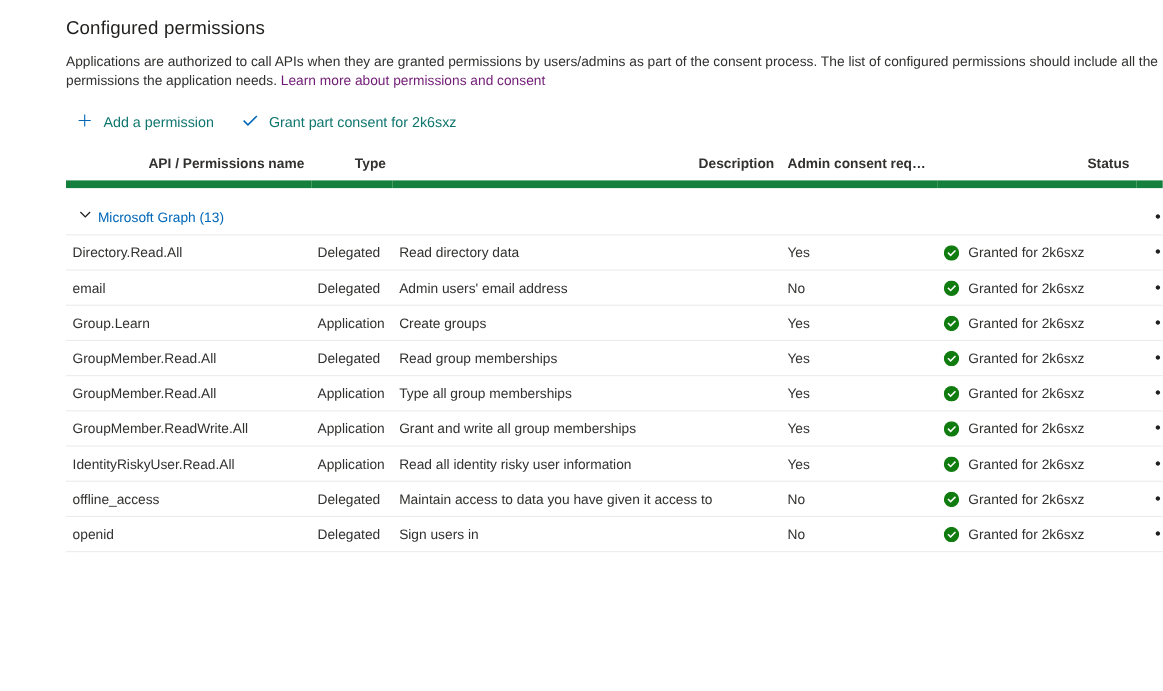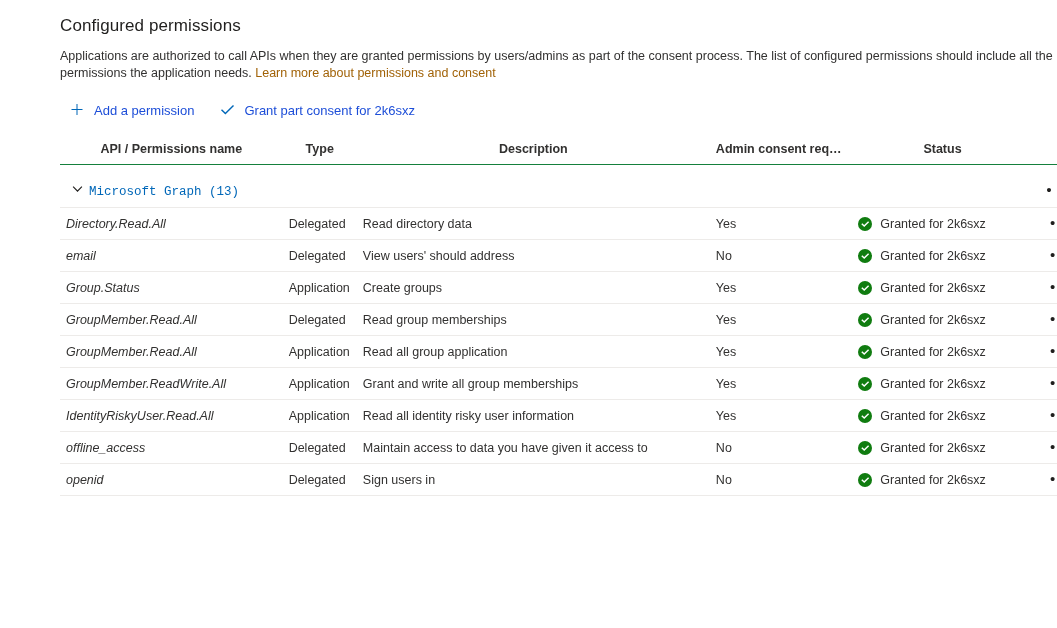--- a/index.html
+++ b/index.html
@@ -29,63 +29,63 @@
     letter-spacing: 0.1px;
   }
   .intro {
     font-size: 12.5px;
     line-height: 17px;
     color: #323130;
     max-width: 1000px;
     margin-bottom: 16px;
   }
   .link {
-    color: #a16207;
+    color: #701a75;
     text-decoration: none;
     cursor: pointer;
   }
 
   .command-bar {
     display: flex;
     align-items: center;
     gap: 22px;
     margin: 4px 0 14px 8px;
     height: 24px;
   }
   .cmd {
     display: flex;
     align-items: center;
     gap: 8px;
-    color: #1d4ed8;
+    color: #0f766e;
     font-size: 13px;
     cursor: pointer;
     padding: 2px 2px;
   }
   .cmd .glyph {
     color: #0067b8;
     font-size: 16px;
     line-height: 14px;
     display: inline-block;
     width: 16px;
     text-align: center;
   }
   .cmd .glyph svg { display: block; }
 
   table.perm {
     width: 1029px;
     border-collapse: collapse;
     table-layout: fixed;
   }
   table.perm th {
-    text-align: center;
+    text-align: right;
     font-size: 12.5px;
     font-weight: 600;
     color: #323130;
     padding: 6px 6px 8px 6px;
-    border-bottom: 1px solid #15803d;
+    border-bottom: 7px solid #15803d;
     white-space: nowrap;
     overflow: hidden;
     text-overflow: ellipsis;
   }
   table.perm td {
     font-size: 12.5px;
     color: #323130;
     padding: 8px 6px;
     border-bottom: 1px solid #edebe9;
     vertical-align: middle;
@@ -97,21 +97,20 @@
   .col-name { width: 222px; }
   .col-type { width: 74px; }
   .col-desc { width: 352px; }
   .col-admin { width: 142px; }
   .col-status { width: 180px; }
   .col-menu { width: 56px; }
 
   tr.group-row td {
     padding-top: 20px;
     padding-bottom: 8px;
-    font-family: Liberation Mono, monospace;
   }
   .group-cell {
     display: flex;
     align-items: center;
     gap: 6px;
     padding-left: 6px;
   }
   .chev {
     color: #201f1e;
     font-size: 10px;
@@ -123,21 +122,20 @@
   .group-link {
     color: #0067b8;
     cursor: pointer;
     font-size: 12.5px;
   }
 
   .perm-name {
     padding-left: 36px;
     color: #0067b8;
     cursor: pointer;
-    font-style: italic;
   }
 
   .status-cell {
     display: flex;
     align-items: center;
     gap: 8px;
   }
   .status-icon {
     width: 14px;
     height: 14px;
@@ -233,35 +231,35 @@
                   <path d="M3.3 7.2l1-1 1.9 1.9 3.9-3.9 1 1-4.9 4.9z" fill="#ffffff"></path>
                 </svg></span>
               <span>Granted for 2k6sxz</span>
             </div>
           </td>
           <td class="menu-cell"><span class="ellipsis-btn">•••</span></td>
         </tr>
         <tr class="perm-row">
           <td class="perm-name">email</td>
           <td>Delegated</td>
-          <td>View users' should address</td>
+          <td>Admin users' email address</td>
           <td>No</td>
           <td>
             <div class="status-cell">
               <span class="status-icon"><svg width="14" height="14" viewBox="0 0 14 14">
                   <circle cx="7" cy="7" r="7" fill="#107c10"></circle>
                   <path d="M3.3 7.2l1-1 1.9 1.9 3.9-3.9 1 1-4.9 4.9z" fill="#ffffff"></path>
                 </svg></span>
               <span>Granted for 2k6sxz</span>
             </div>
           </td>
           <td class="menu-cell"><span class="ellipsis-btn">•••</span></td>
         </tr>
         <tr class="perm-row">
-          <td class="perm-name">Group.Status</td>
+          <td class="perm-name">Group.Learn</td>
           <td>Application</td>
           <td>Create groups</td>
           <td>Yes</td>
           <td>
             <div class="status-cell">
               <span class="status-icon"><svg width="14" height="14" viewBox="0 0 14 14">
                   <circle cx="7" cy="7" r="7" fill="#107c10"></circle>
                   <path d="M3.3 7.2l1-1 1.9 1.9 3.9-3.9 1 1-4.9 4.9z" fill="#ffffff"></path>
                 </svg></span>
               <span>Granted for 2k6sxz</span>
@@ -281,21 +279,21 @@
                   <path d="M3.3 7.2l1-1 1.9 1.9 3.9-3.9 1 1-4.9 4.9z" fill="#ffffff"></path>
                 </svg></span>
               <span>Granted for 2k6sxz</span>
             </div>
           </td>
           <td class="menu-cell"><span class="ellipsis-btn">•••</span></td>
         </tr>
         <tr class="perm-row">
           <td class="perm-name">GroupMember.Read.All</td>
           <td>Application</td>
-          <td>Read all group application</td>
+          <td>Type all group memberships</td>
           <td>Yes</td>
           <td>
             <div class="status-cell">
               <span class="status-icon"><svg width="14" height="14" viewBox="0 0 14 14">
                   <circle cx="7" cy="7" r="7" fill="#107c10"></circle>
                   <path d="M3.3 7.2l1-1 1.9 1.9 3.9-3.9 1 1-4.9 4.9z" fill="#ffffff"></path>
                 </svg></span>
               <span>Granted for 2k6sxz</span>
             </div>
           </td>

